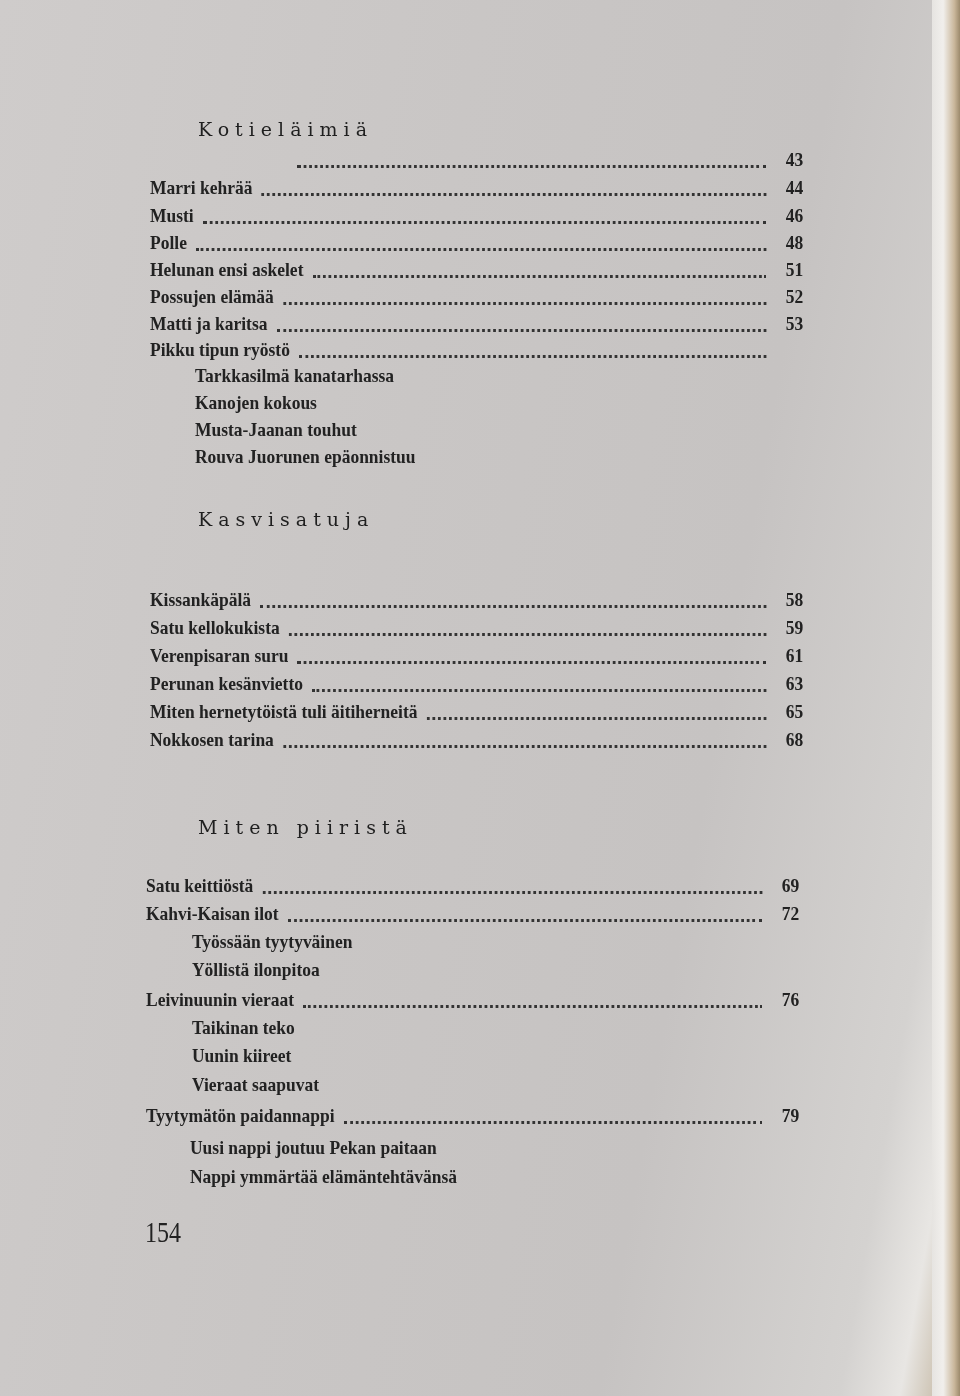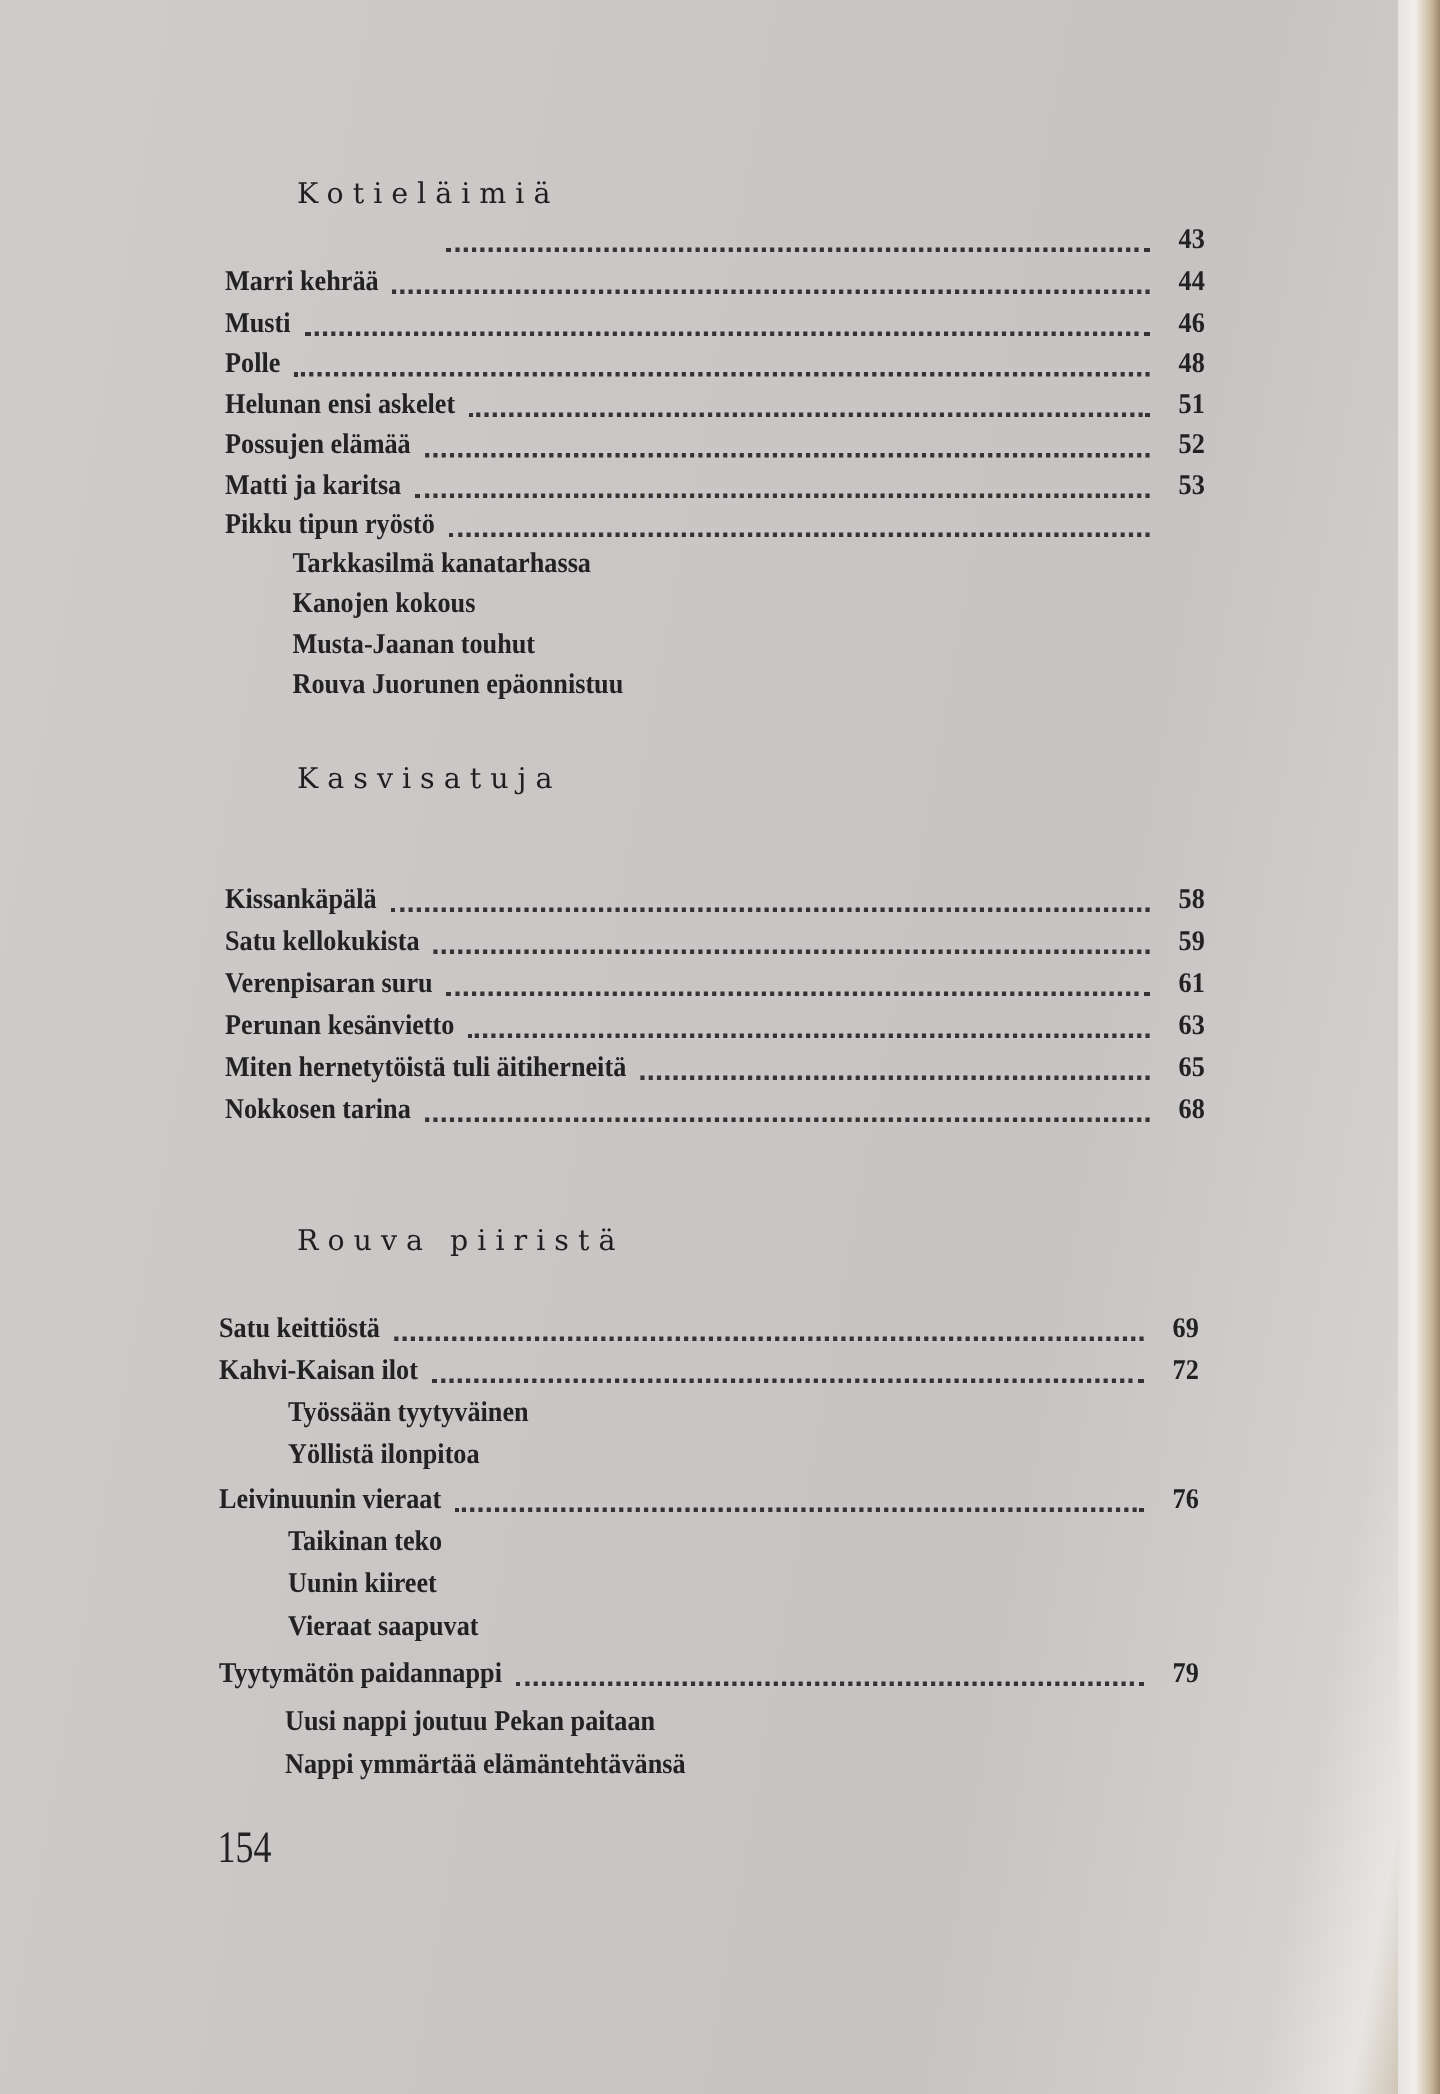--- a/index.html
+++ b/index.html
@@ -128,21 +128,21 @@
     <span class="title">Miten hernetytöistä tuli äitiherneitä</span>
       <span class="leader"></span>
       <span class="page">65</span>
   </div>
   <div class="entry" style="top:726px">
     <span class="title">Nokkosen tarina</span>
       <span class="leader"></span>
       <span class="page">68</span>
   </div>
 
-  <div class="section-title" style="top:816px">Rouva piiristä</div>
+  <div class="section-title" style="top:816px">Miten piiristä</div>
 
   <div class="entry" style="left:146px;top:872px">
     <span class="title">Satu keittiöstä</span>
       <span class="leader"></span>
       <span class="page">69</span>
   </div>
   <div class="entry" style="left:146px;top:900px">
     <span class="title">Kahvi-Kaisan ilot</span>
       <span class="leader"></span>
       <span class="page">72</span>

